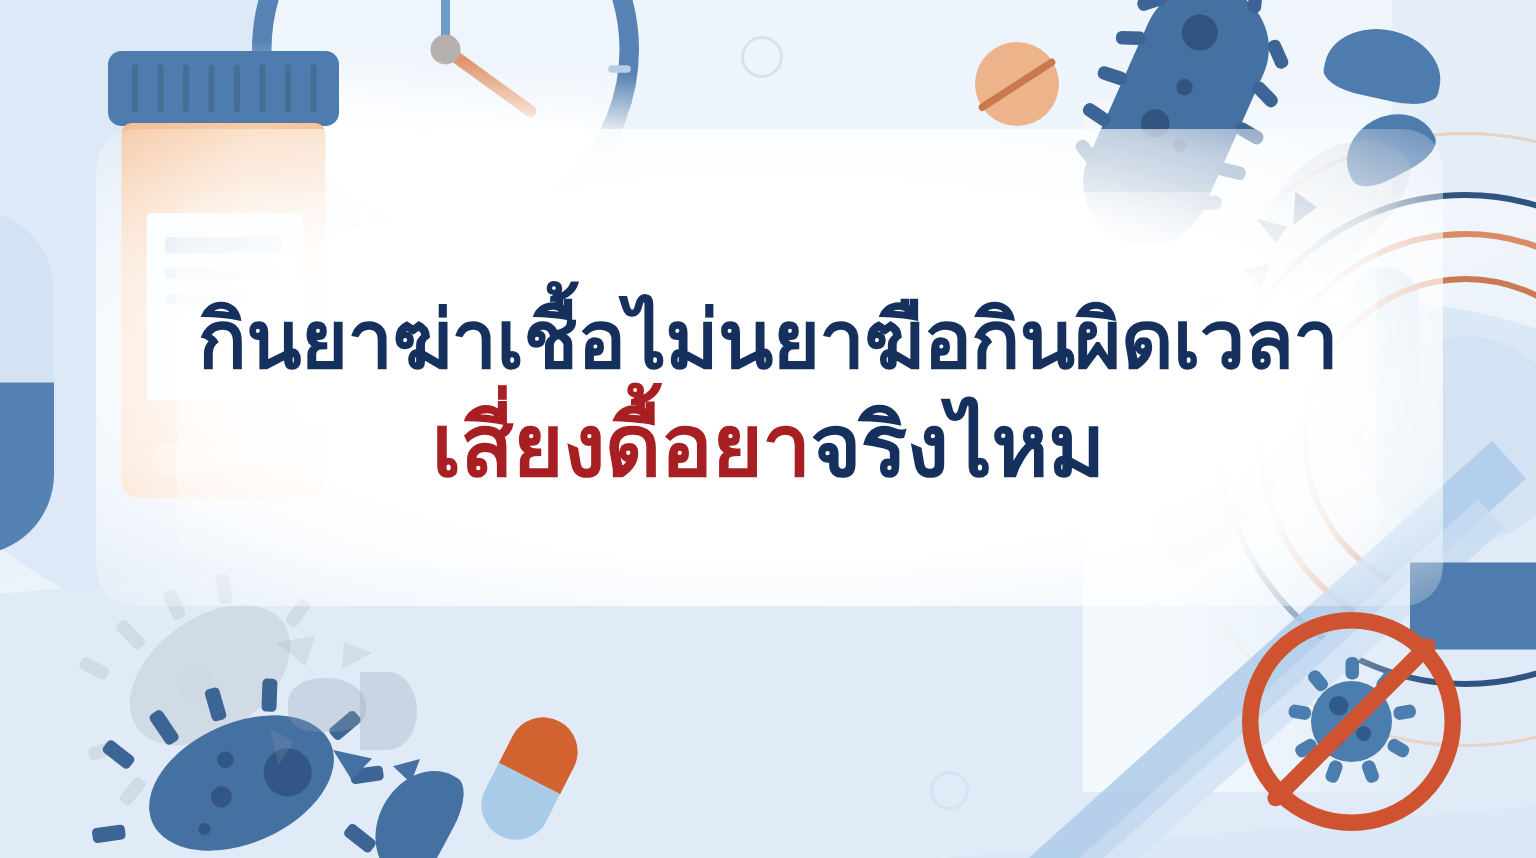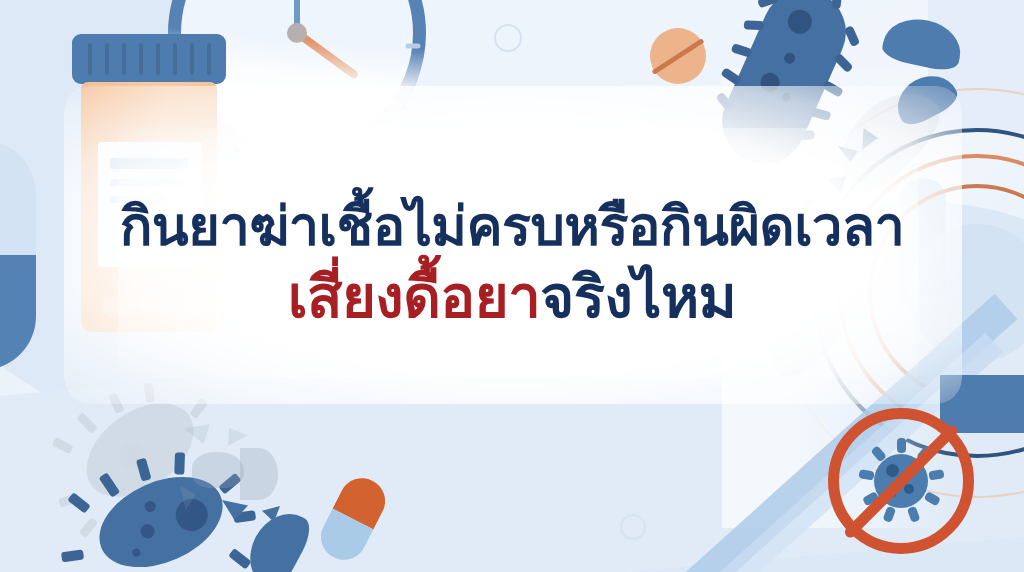--- a/index.html
+++ b/index.html
@@ -491,19 +491,19 @@
       <div class="spike" style="transform:rotate(320deg);"></div>
     </div>
     <div class="circle"></div>
     <div class="slash"></div>
   </div>
 
   <div class="card"></div>
   <div class="card-core"></div>
 
   <div class="headline">
-    <div class="line1">กินยาฆ่าเชื้อไม่ครบหรือกินผิดเวลา</div>
+    <div class="line1">กินยาฆ่าเชื้อไม่นยาฆือกินผิดเวลา</div>
     <div class="line2">
       <span class="red">เสี่ยงดื้อยา</span><span class="navy">จริงไหม</span>
     </div>
   </div>
 
 </div>
 
 </body></html>

